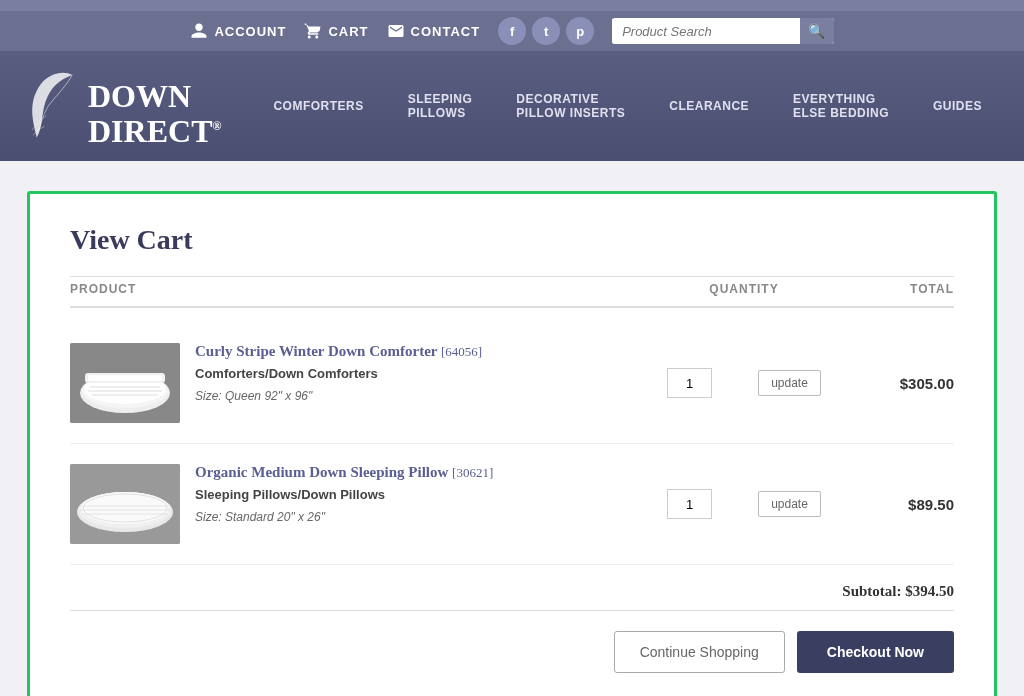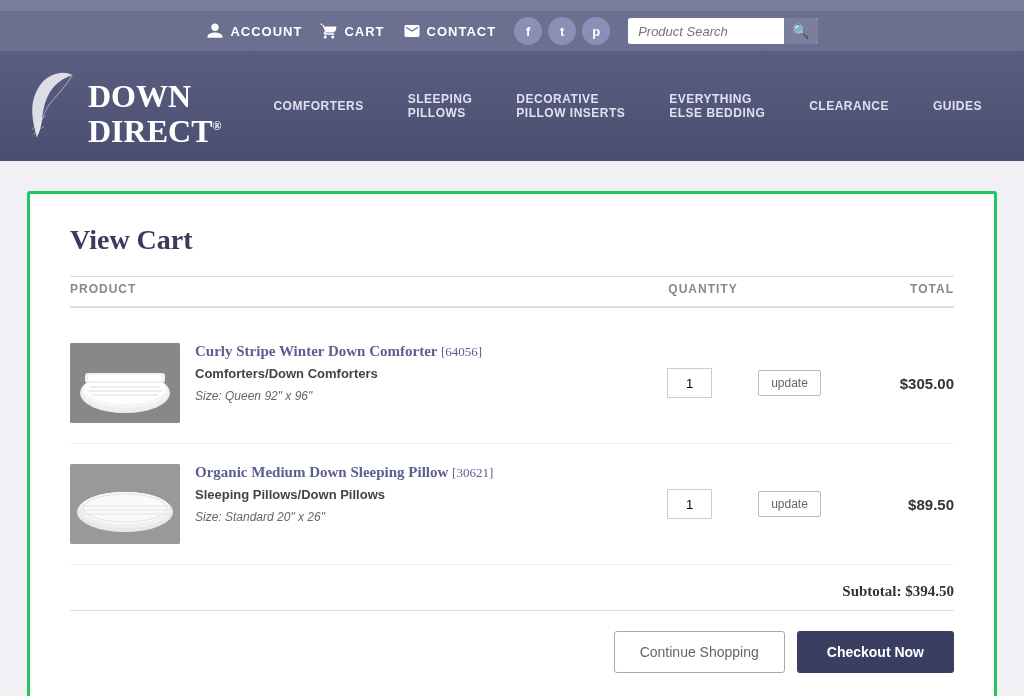--- a/index.html
+++ b/index.html
@@ -65,21 +65,21 @@
       background: #fff;
       border-radius: 3px;
       overflow: hidden;
     }
     .search-bar input {
       border: none;
       outline: none;
       padding: 5px 10px;
       font-size: 13px;
       color: #999;
-      width: 156px;
+      width: 188px;
       font-style: italic;
     }
     .search-bar button {
       background: #7a7fa0;
       border: none;
       padding: 5px 8px;
       cursor: pointer;
       color: #fff;
       font-size: 14px;
     }
@@ -163,21 +163,20 @@
       font-weight: bold;
       color: #3a3a5c;
       margin-bottom: 20px;
     }
     .cart-header {
       display: grid;
       grid-template-columns: 1fr 180px 120px;
       border-bottom: 2px solid #ddd;
       padding-bottom: 10px;
       margin-bottom: 15px;
-      gap: 41px;
     }
     .cart-header-cell {
       font-family: Arial, sans-serif;
       font-size: 12px;
       font-weight: bold;
       color: #888;
       letter-spacing: 1px;
       text-transform: uppercase;
     }
     .cart-header-cell.right {
@@ -360,22 +359,22 @@
     </svg>
     <div class="logo-text">
       <span class="down">DOWN</span>
       <span class="direct"><span>DIRECT</span><span class="reg">®</span></span>
     </div>
   </div>
   <nav class="nav-links">
     <a class="nav-link">COMFORTERS</a>
     <a class="nav-link">SLEEPING<br>PILLOWS</a>
     <a class="nav-link">DECORATIVE<br>PILLOW INSERTS</a>
+    <a class="nav-link">CLEARANCE</a>
     <a class="nav-link">EVERYTHING<br>ELSE BEDDING</a>
-    <a class="nav-link">CLEARANCE</a>
     <a class="nav-link">GUIDES</a>
   </nav>
 </div>
 
 <div class="main-content">
   <div class="cart-container">
     <h1 class="view-cart-title">View Cart</h1>
     <hr class="separator">
 
     <div class="cart-header">

